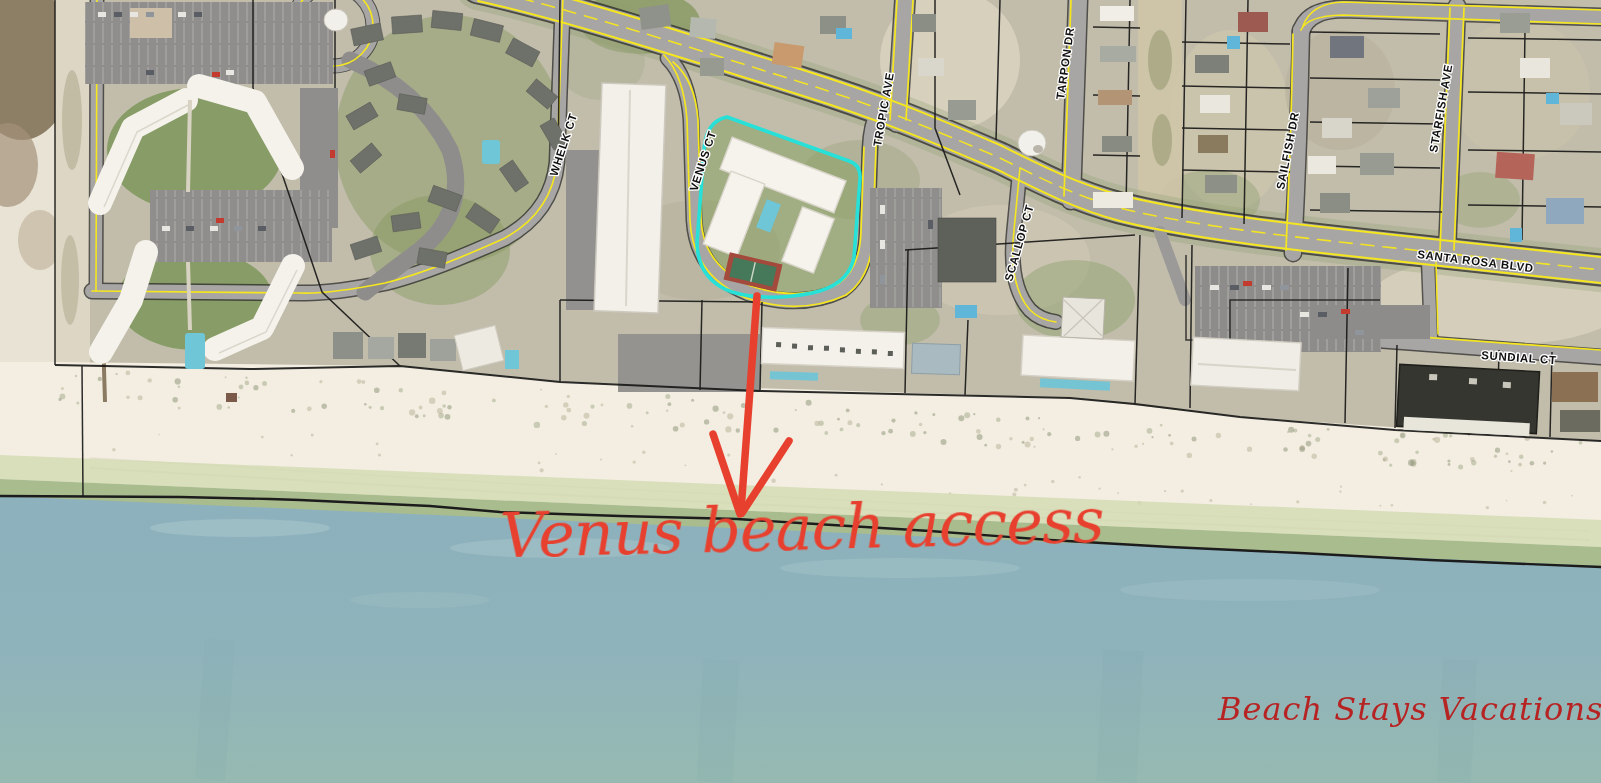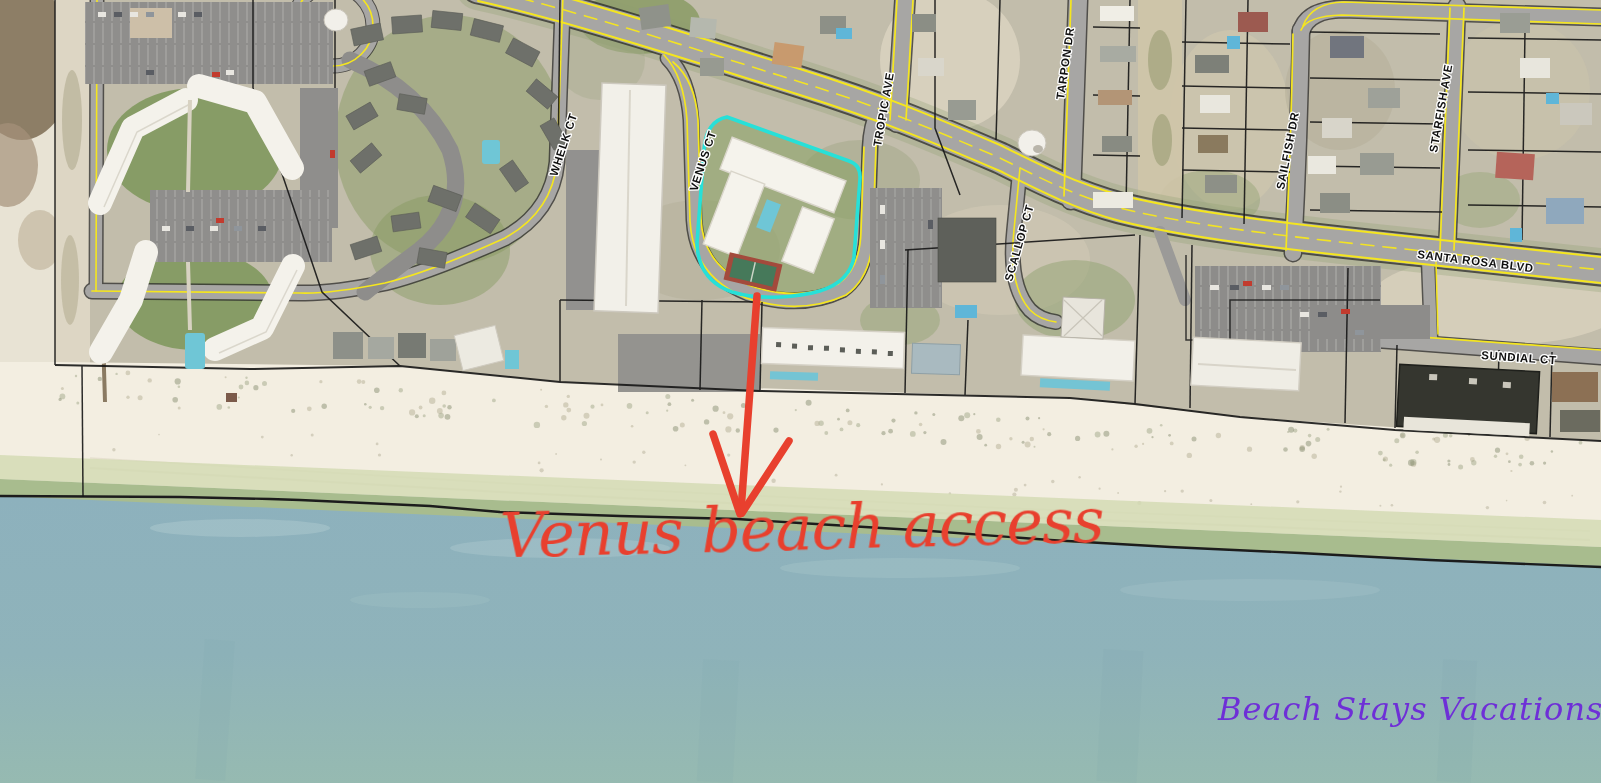--- a/index.html
+++ b/index.html
@@ -636,14 +636,14 @@
 
   <g stroke="#e8402e" stroke-width="7.5" stroke-linecap="round" fill="none">
     <path d="M757,296 L741,510"></path>
     <path d="M713,434 L740,514"></path>
     <path d="M789,441 L742,513"></path>
   </g>
 </svg>
 
 <div id="annotation" style="color: rgb(232, 64, 46);">Venus beach access</div>
 
-<div id="watermark" style="color: #6d28d9;">Beach Stays Vacations</div>
+<div id="watermark" style="color: #b91c1c;">Beach Stays Vacations</div>
 </div>
 
 </body></html>

